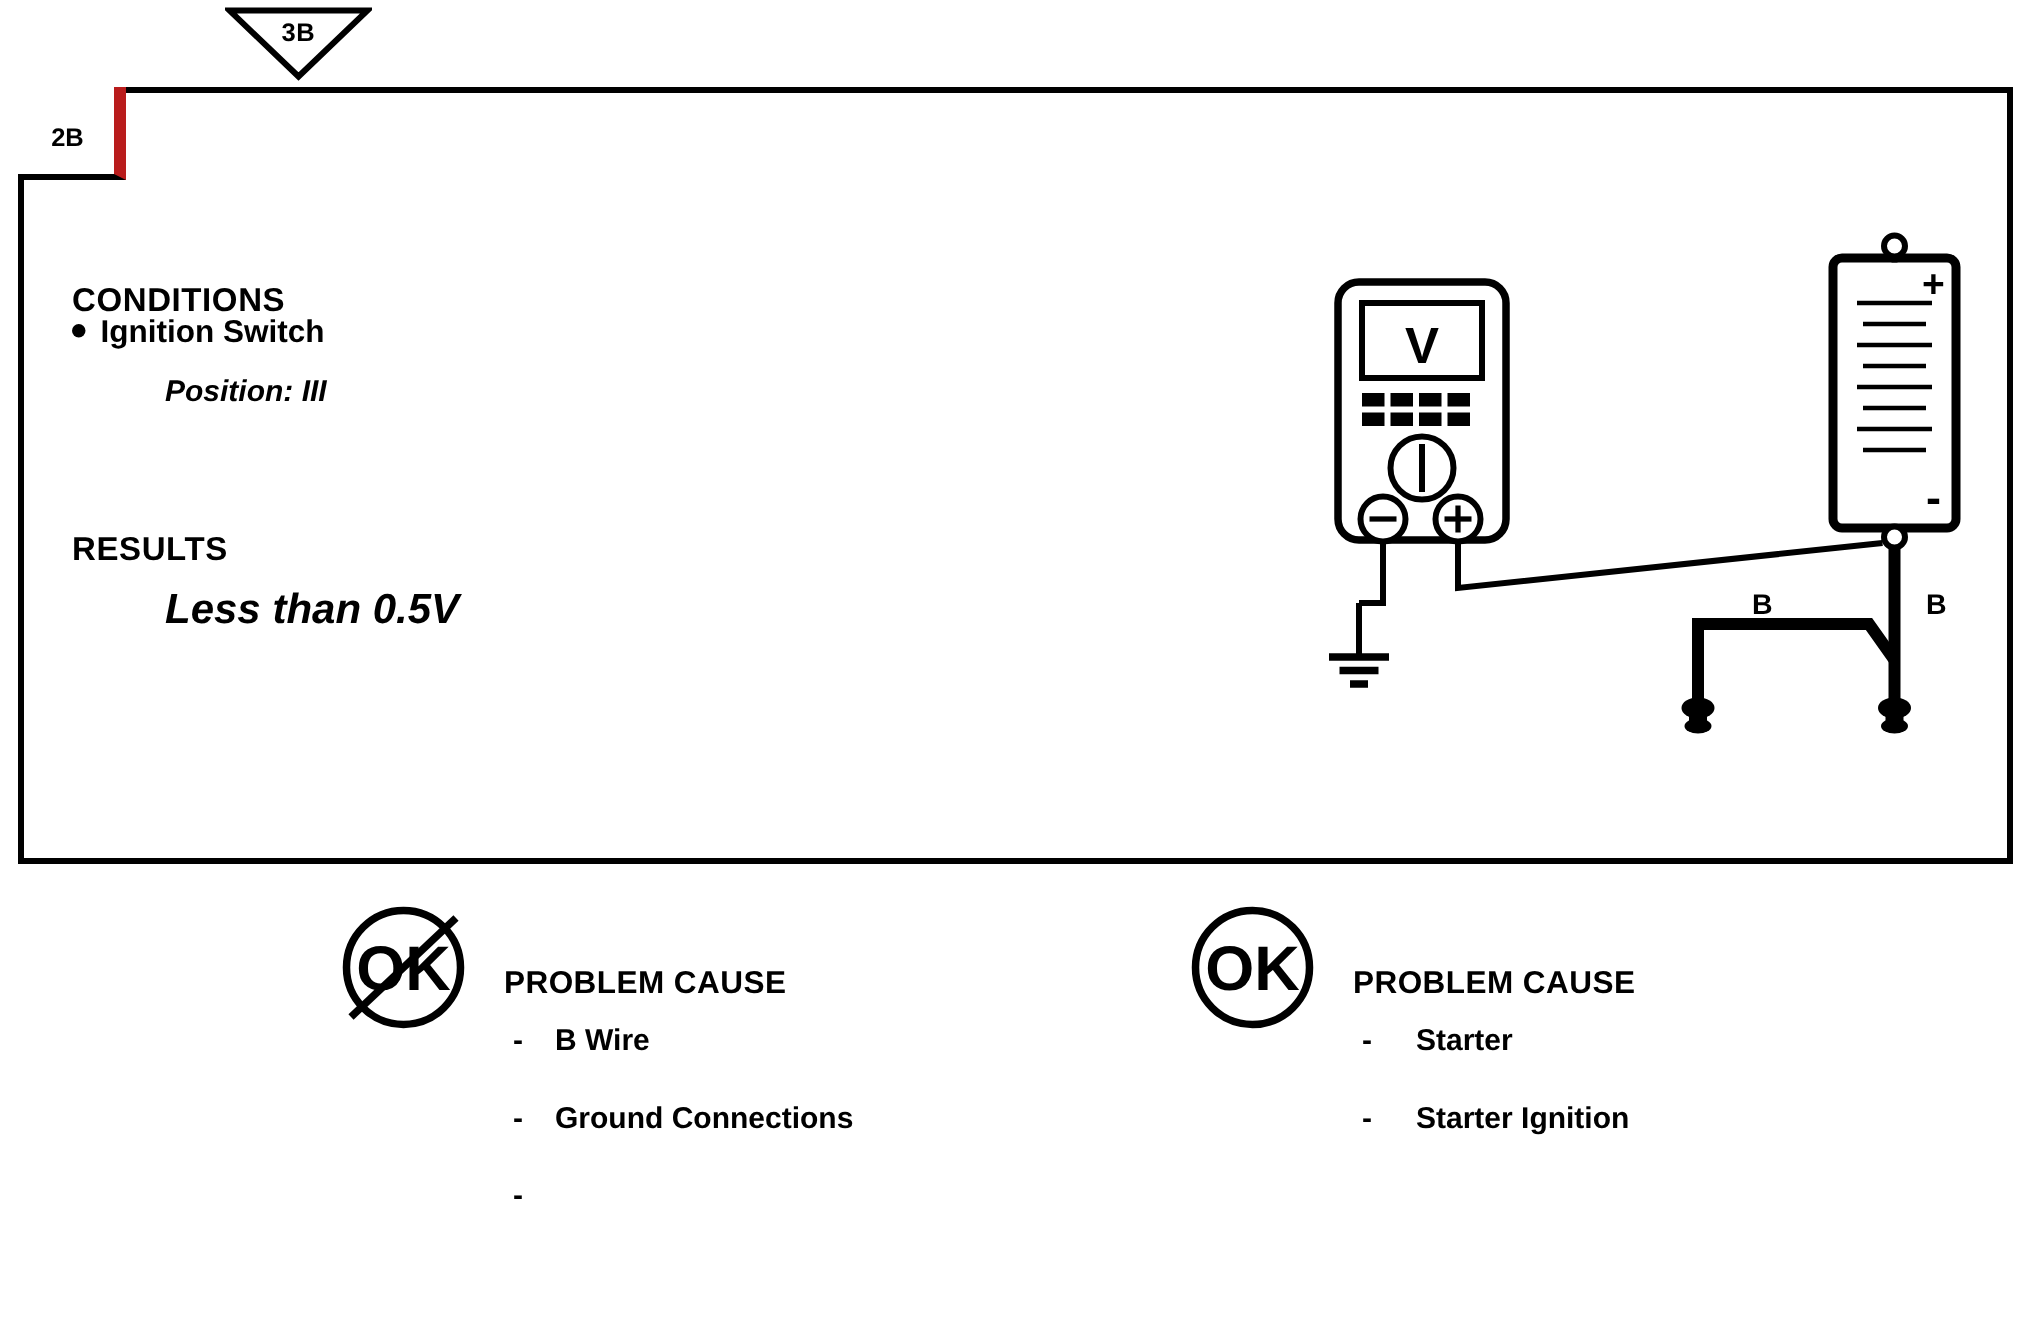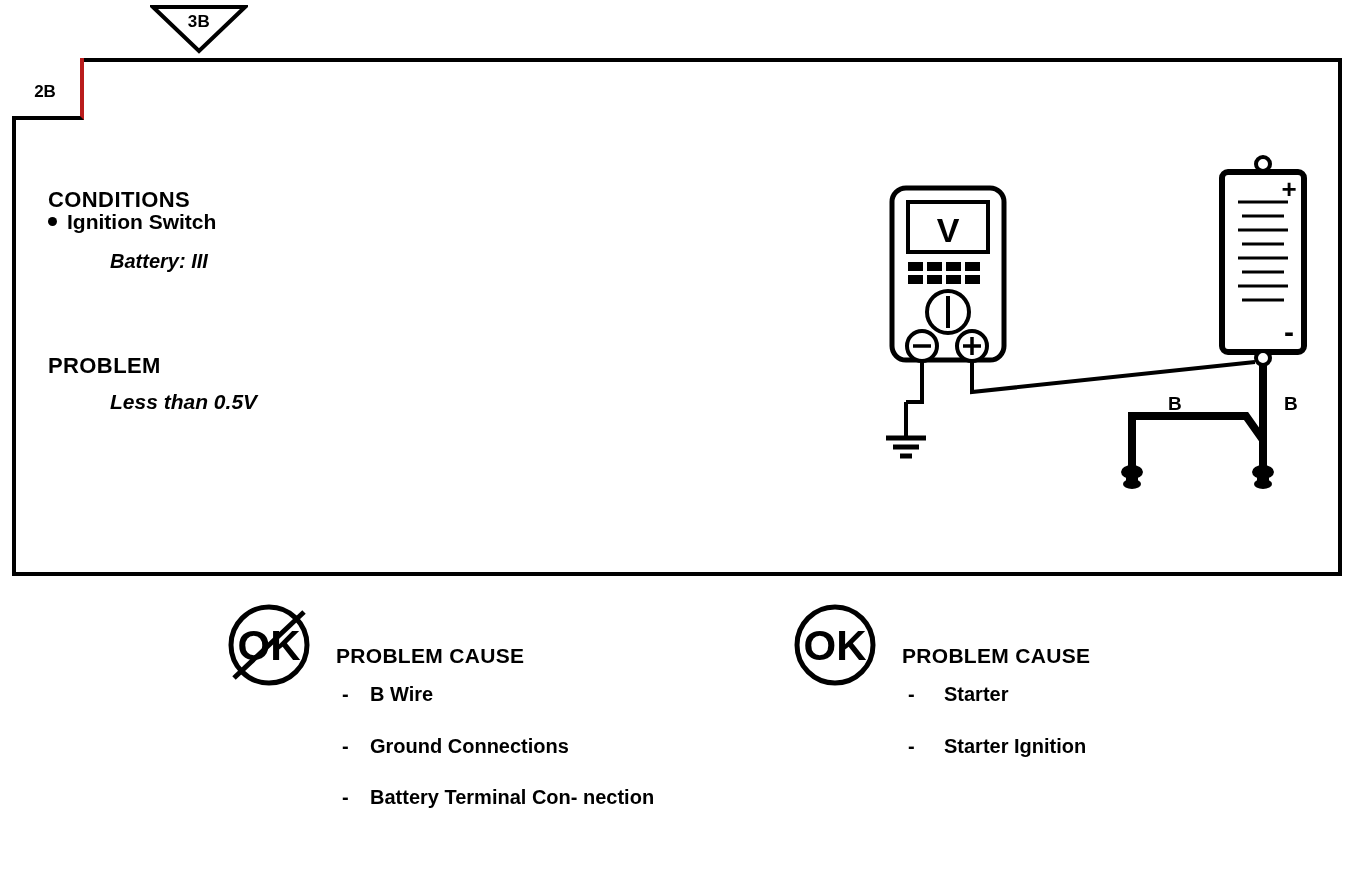--- a/index.html
+++ b/index.html
@@ -39,21 +39,21 @@
     width: 1330px; height: 518px;
     border: 4px solid #000;
     box-sizing: border-box;
     background: #fff;
   }
 
   
   #tag-2b {
     left: 12px; top: 58px;
     width: 72px; height: 62px;
-    border-right: 4px solid #b91c1c;
+    border-right: 8px solid #b91c1c;
     border-bottom: 4px solid #000;
     box-sizing: border-box;
     background: #fff;
   }
   #tag-2b .tag-text {
     position: absolute;
     left: 0; top: 24px;
     width: 66px;
     text-align: center;
     font-size: 17px;
@@ -80,21 +80,21 @@
   #conditions-sub {
     left: 110px; top: 250px;
     font-size: 20px; font-style: italic; font-weight: bold;
   }
   #results-title {
     left: 48px; top: 353px;
     font-size: 22px; font-weight: bold; letter-spacing: 0.4px;
   }
   #results-value {
     left: 110px; top: 390px;
-    font-size: 21px; font-style: italic; font-weight: bold;
+    font-size: 28px; font-style: italic; font-weight: bold;
   }
 
   
   #circuit-graphic {
     left: 860px; top: 150px;
     width: 460px; height: 370px;
   }
 
   
   .wire-label {
@@ -152,23 +152,23 @@
 <div class="abs" id="tag-2b">
   <div class="tag-text">2B</div>
 </div>
 
 <div class="abs" id="conditions-title">CONDITIONS</div>
 
 <div class="abs" id="conditions-item">
   <span class="bullet"></span><span>Ignition Switch</span>
 </div>
 
-<div class="abs" id="conditions-sub">Battery: III</div>
-
-<div class="abs" id="results-title">PROBLEM</div>
+<div class="abs" id="conditions-sub">Position: III</div>
+
+<div class="abs" id="results-title">RESULTS</div>
 <div class="abs" id="results-value">Less than 0.5V</div>
 
 <div class="abs" id="circuit-graphic">
   <svg width="460" height="370" viewBox="0 0 460 370">
 
     <rect x="32" y="38" width="112" height="172" rx="14" ry="14" fill="#ffffff" stroke="#000000" stroke-width="5"></rect>
 
     <rect x="48" y="52" width="80" height="50" fill="#ffffff" stroke="#000000" stroke-width="4"></rect>
     <text x="88" y="92" font-family="'Liberation Sans', sans-serif" font-size="34" font-weight="bold" text-anchor="middle" fill="#000000">V</text>
 
@@ -251,22 +251,20 @@
     <li>
       <span class="dash">-</span>
       <span>B Wire</span>
     </li>
     <li>
       <span class="dash">-</span>
       <span>Ground Connections</span>
     </li>
     <li style="max-width: 300px;">
       <span class="dash">-</span>
-      <span>Battery Terminal Con-
-nection</span>
     </li>
   </ul>
 </div>
 
 <div class="abs col" id="col-right">
   <div class="badge-wrap">
     <svg class="ok-badge" viewBox="0 0 106 86">
       <circle cx="53" cy="43" r="38" fill="#ffffff" stroke="#000000" stroke-width="5"></circle>
       <text x="53" y="58" font-family="'Liberation Sans', sans-serif" font-size="42" font-weight="bold" text-anchor="middle" fill="#000000">OK</text>
     </svg>

